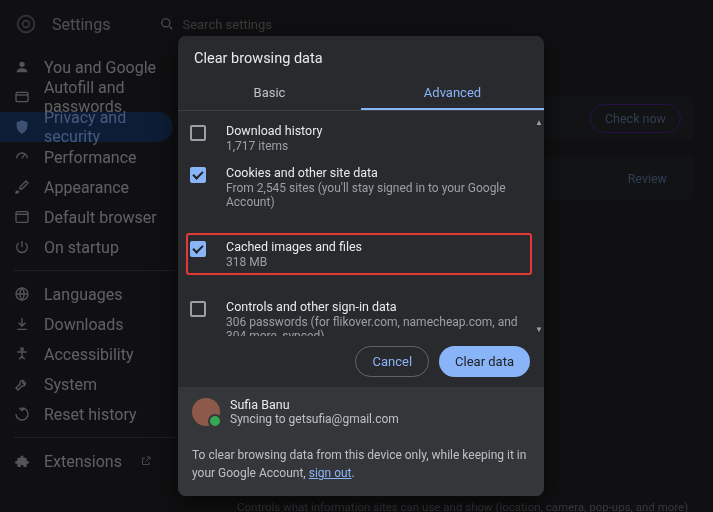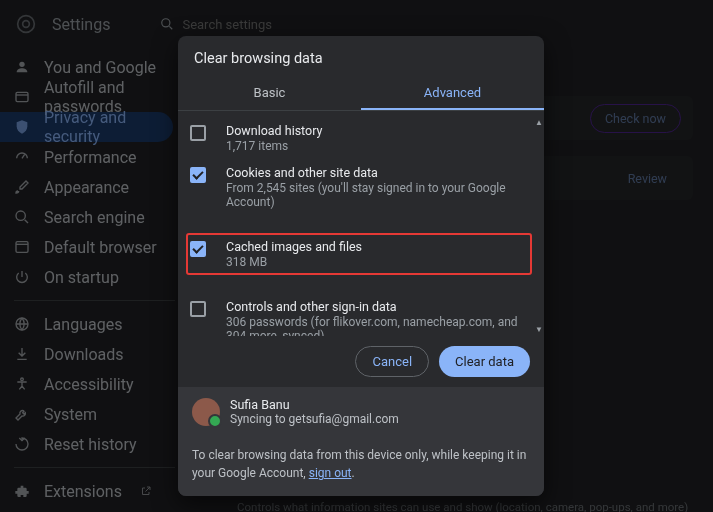--- a/index.html
+++ b/index.html
@@ -112,29 +112,20 @@
             <svg viewBox="0 0 24 24" fill="none" stroke="currentColor" stroke-width="2">
               <path d="M18 3l3 3-9 9H9v-3l9-9z"></path>
               <path d="M6 18c-2 0-3 2-3 3 2 0 4-1 4-3"></path>
             </svg>
           </span>
           <span>Appearance</span>
         </div>
         <div class="nav-item">
           <span class="ic">
             <svg viewBox="0 0 24 24" fill="none" stroke="currentColor" stroke-width="2">
-              <circle cx="10" cy="10" r="7"></circle>
-              <path d="m21 21-5-5"></path>
-            </svg>
-          </span>
-          <span>Search engine</span>
-        </div>
-        <div class="nav-item">
-          <span class="ic">
-            <svg viewBox="0 0 24 24" fill="none" stroke="currentColor" stroke-width="2">
               <rect x="3" y="4" width="18" height="16" rx="2"></rect>
               <path d="M3 8h18"></path>
             </svg>
           </span>
           <span>Default browser</span>
         </div>
         <div class="nav-item">
           <span class="ic">
             <svg viewBox="0 0 24 24" fill="none" stroke="currentColor" stroke-width="2">
               <path d="M12 3v9"></path>

